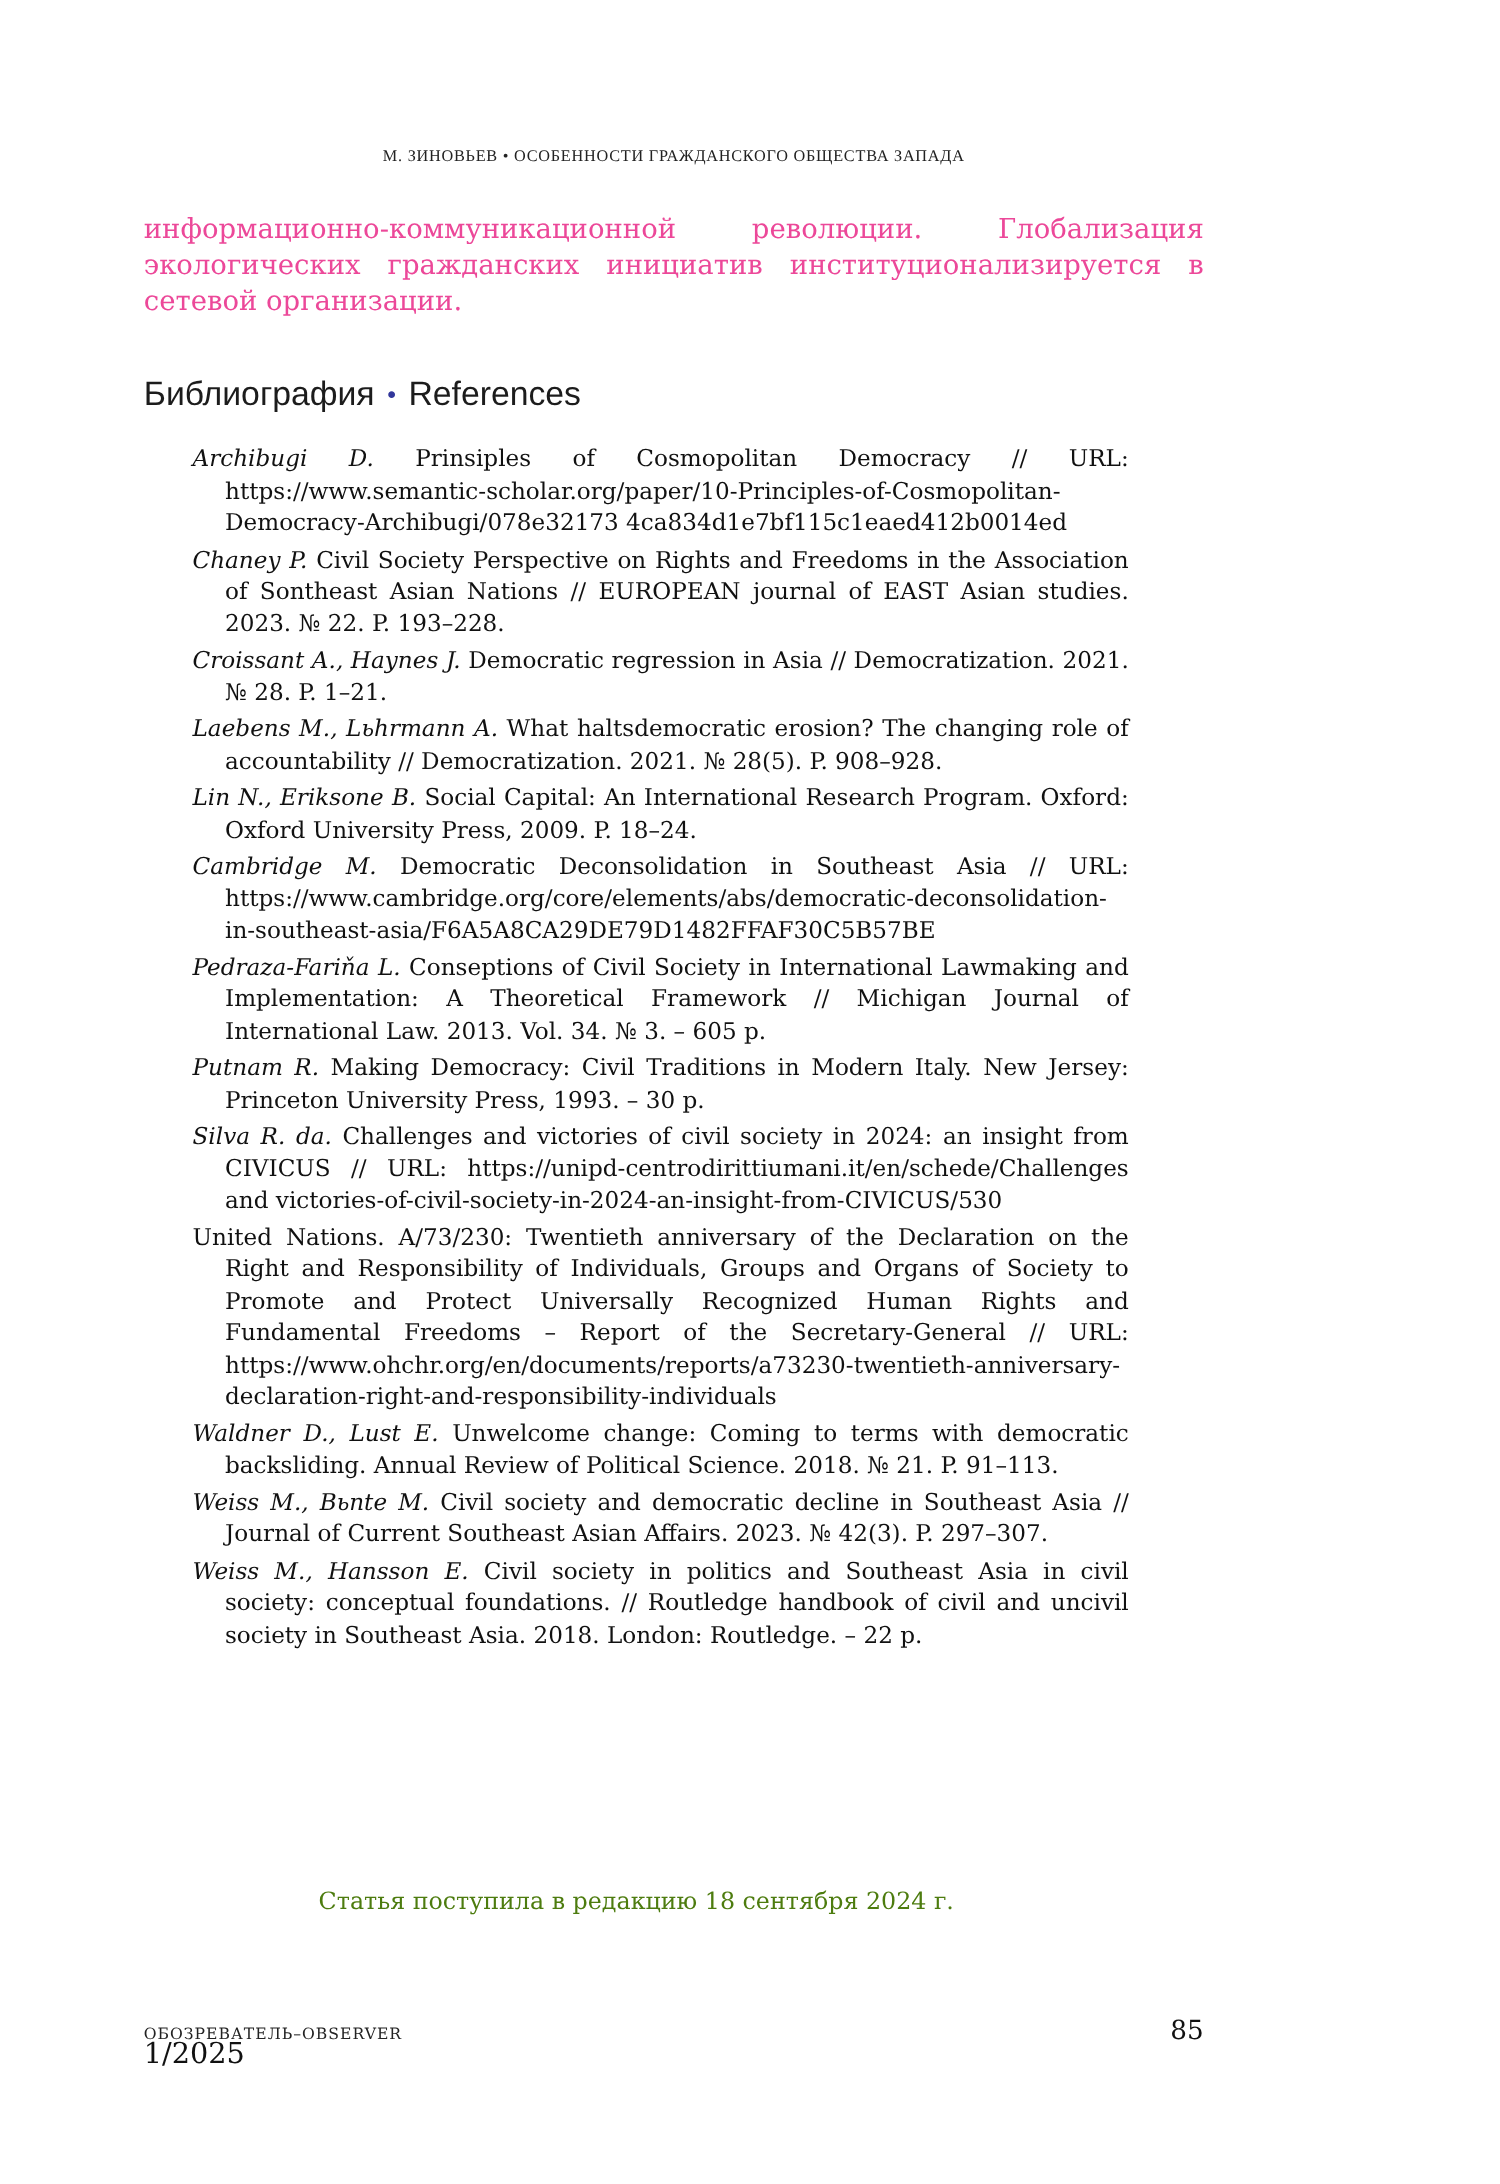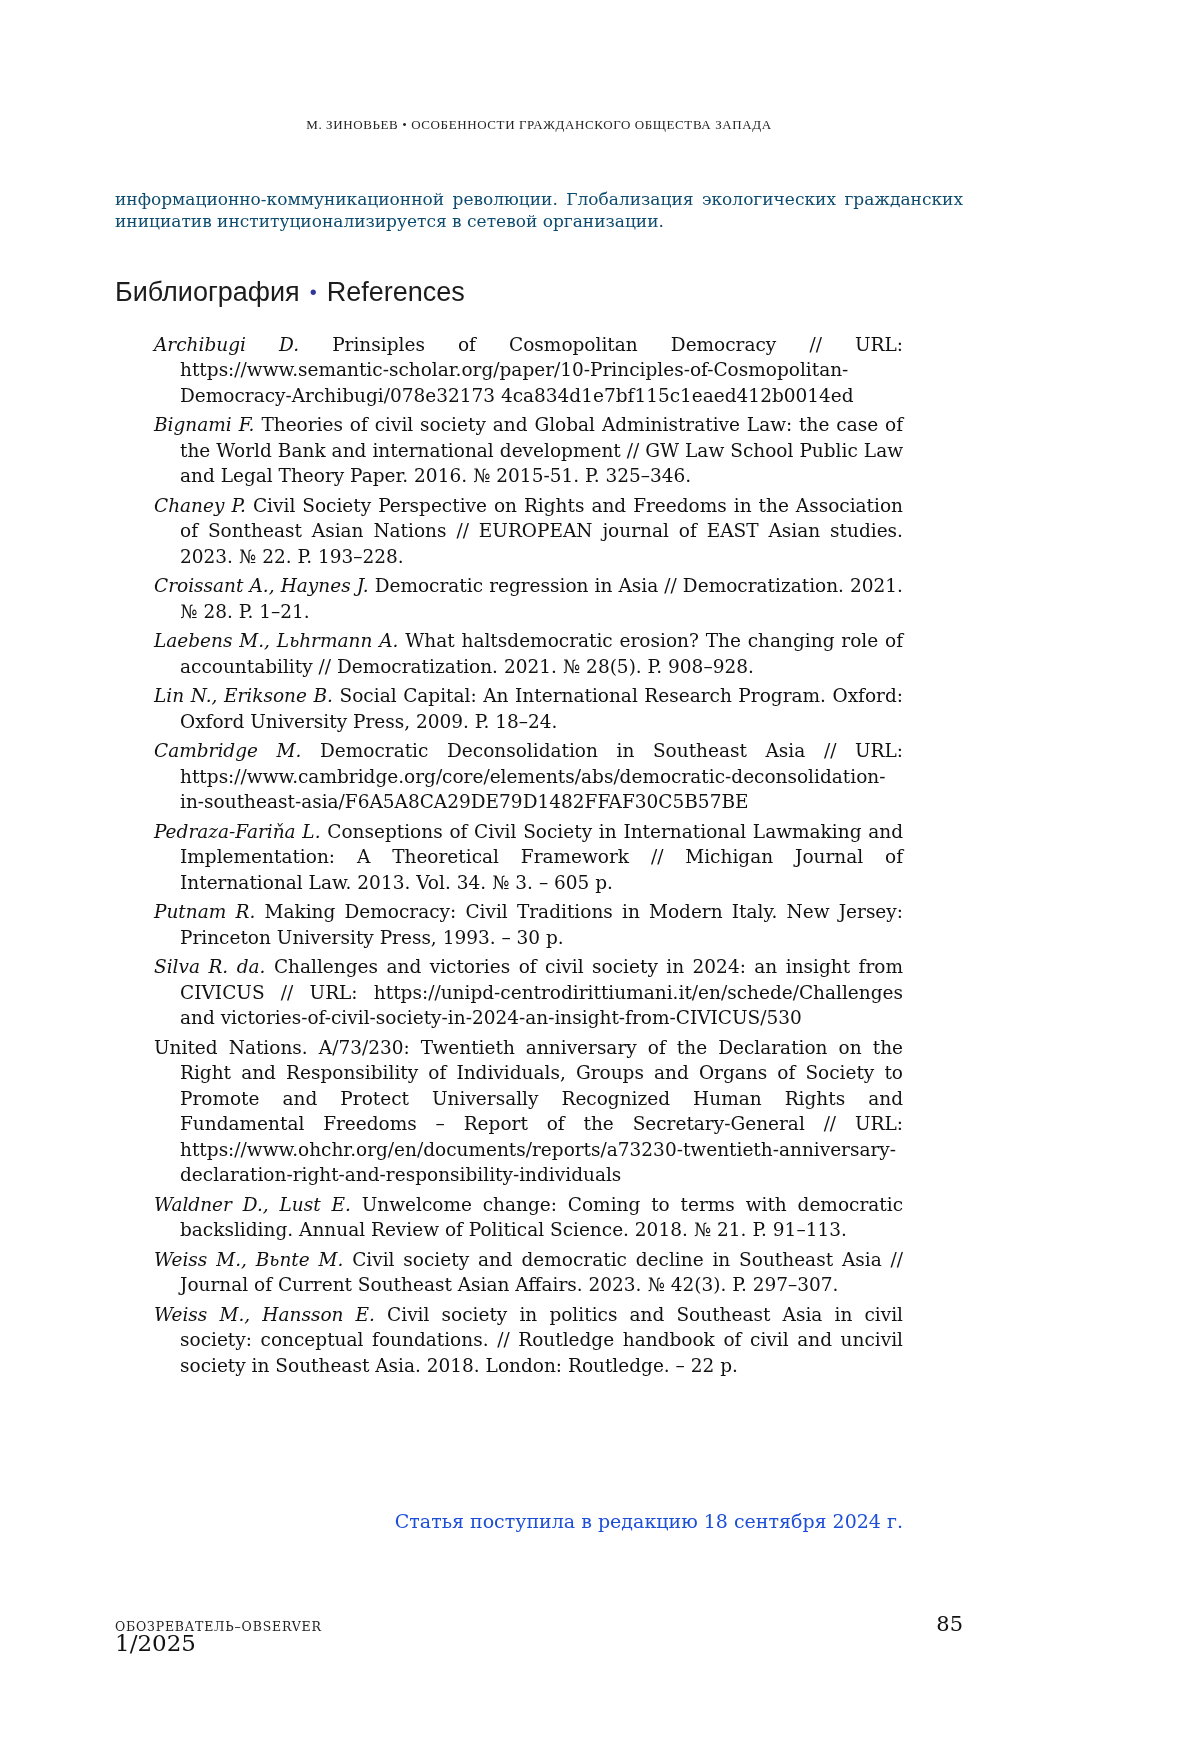--- a/index.html
+++ b/index.html
@@ -25,25 +25,25 @@
   .running-header {
     margin-top: 117px;
     text-align: center;
     font-size: 13px;
     letter-spacing: 0.6px;
     color: #222222;
     white-space: nowrap;
     font-family: Liberation Serif, serif;
   }
   .intro {
-    margin-top: 55px;
-    font-size: 17px;
+    margin-top: 36px;
+    font-size: 22px;
     line-height: 1.32;
     text-align: justify;
-    color: #0c4a6e;
+    color: #ec4899;
   }
   .bib-heading {
     margin-top: 44px;
     font-family: "Liberation Sans", "DejaVu Sans", sans-serif;
     font-size: 27px;
     font-weight: 400;
     color: #1c1c1c;
   }
   .bib-heading .sep {
     display: inline-block;
@@ -118,37 +118,36 @@
 
     <p class="intro">информационно-коммуникационной революции. Глобализация экологических гражданских инициатив институционализируется в сетевой организации.</p>
 
     <div class="bib-heading">
       <span>Библиография</span><span class="sep" style="color: rgb(50, 55, 155);">•</span><span>References</span>
     </div>
 
     <div class="refs">
 
     <p class="ref"><span class="ref-authors it">Archibugi D.</span> <span> Prinsiples of Cosmopolitan Democracy // URL: https://www.semantic-scholar.org/paper/10-Principles-of-Cosmopolitan-Democracy-Archibugi/078e32173 4ca834d1e7bf115c1eaed412b0014ed</span></p>
-        <p class="ref"><span class="ref-authors it">Bignami F.</span> <span> Theories of civil society and Global Administrative Law: the case of the World Bank and international development // GW Law School Public Law and Legal Theory Paper. 2016. № 2015-51. P. 325–346.</span></p>
         <p class="ref"><span class="ref-authors it">Chaney P.</span> <span> Civil Society Perspective on Rights and Freedoms in the Association of Sontheast Asian Nations // EUROPEAN journal of EAST Asian studies. 2023. № 22. P. 193–228.</span></p>
         <p class="ref"><span class="ref-authors it">Croissant A., Haynes J.</span> <span> Democratic regression in Asia // Democratization. 2021. № 28. P. 1–21.</span></p>
         <p class="ref"><span class="ref-authors it">Laebens M., Lьhrmann A.</span> <span> What haltsdemocratic erosion? The changing role of accountability // Democratization. 2021. № 28(5). P. 908–928.</span></p>
         <p class="ref"><span class="ref-authors it">Lin N., Eriksone B.</span> <span> Social Capital: An International Research Program. Oxford: Oxford University Press, 2009. P. 18–24.</span></p>
         <p class="ref"><span class="ref-authors it">Cambridge M.</span> <span> Democratic Deconsolidation in Southeast Asia // URL: https://www.cambridge.org/core/elements/abs/democratic-deconsolidation-in-southeast-asia/F6A5A8CA29DE79D1482FFAF30C5B57BE</span></p>
         <p class="ref"><span class="ref-authors it">Pedraza-Fariňa L.</span> <span> Conseptions of Civil Society in International Lawmaking and Implementation: A Theoretical Framework // Michigan Journal of International Law. 2013. Vol. 34. № 3. – 605 p.</span></p>
         <p class="ref"><span class="ref-authors it">Putnam R.</span> <span> Making Democracy: Civil Traditions in Modern Italy. New Jersey: Princeton University Press, 1993. – 30 p.</span></p>
         <p class="ref"><span class="ref-authors it">Silva R. da.</span> <span> Challenges and victories of civil society in 2024: an insight from CIVICUS // URL: https://unipd-centrodirittiumani.it/en/schede/Challenges and victories-of-civil-society-in-2024-an-insight-from-CIVICUS/530</span></p>
         <p class="ref"><span class="ref-authors">United Nations.</span> <span> A/73/230: Twentieth anniversary of the Declaration on the Right and Responsibility of Individuals, Groups and Organs of Society to Promote and Protect Universally Recognized Human Rights and Fundamental Freedoms – Report of the Secretary-General // URL: https://www.ohchr.org/en/documents/reports/a73230-twentieth-anniversary-declaration-right-and-responsibility-individuals</span></p>
         <p class="ref"><span class="ref-authors it">Waldner D., Lust E.</span> <span> Unwelcome change: Coming to terms with democratic backsliding. Annual Review of Political Science. 2018. № 21. P. 91–113.</span></p>
         <p class="ref"><span class="ref-authors it">Weiss M., Bьnte M.</span> <span> Civil society and democratic decline in Southeast Asia // Journal of Current Southeast Asian Affairs. 2023. № 42(3). P. 297–307.</span></p>
         <p class="ref"><span class="ref-authors it">Weiss M., Hansson E.</span> <span> Civil society in politics and Southeast Asia in civil society: conceptual foundations. // Routledge handbook of civil and uncivil society in Southeast Asia. 2018. London: Routledge. – 22 p.</span></p>
       </div>
 
   </div>
 
-  <div class="received" style="color: #1d4ed8;">Статья поступила в редакцию 18 сентября 2024 г.</div>
+  <div class="received" style="color: #4d7c0f; text-align: center;">Статья поступила в редакцию 18 сентября 2024 г.</div>
 
   <div class="footer">
     <span class="issue">1/2025</span>
     <span class="journal">ОБОЗРЕВАТЕЛЬ–OBSERVER</span>
     <span class="pagenum">85</span>
   </div>
 </div>
 
 </body></html>

